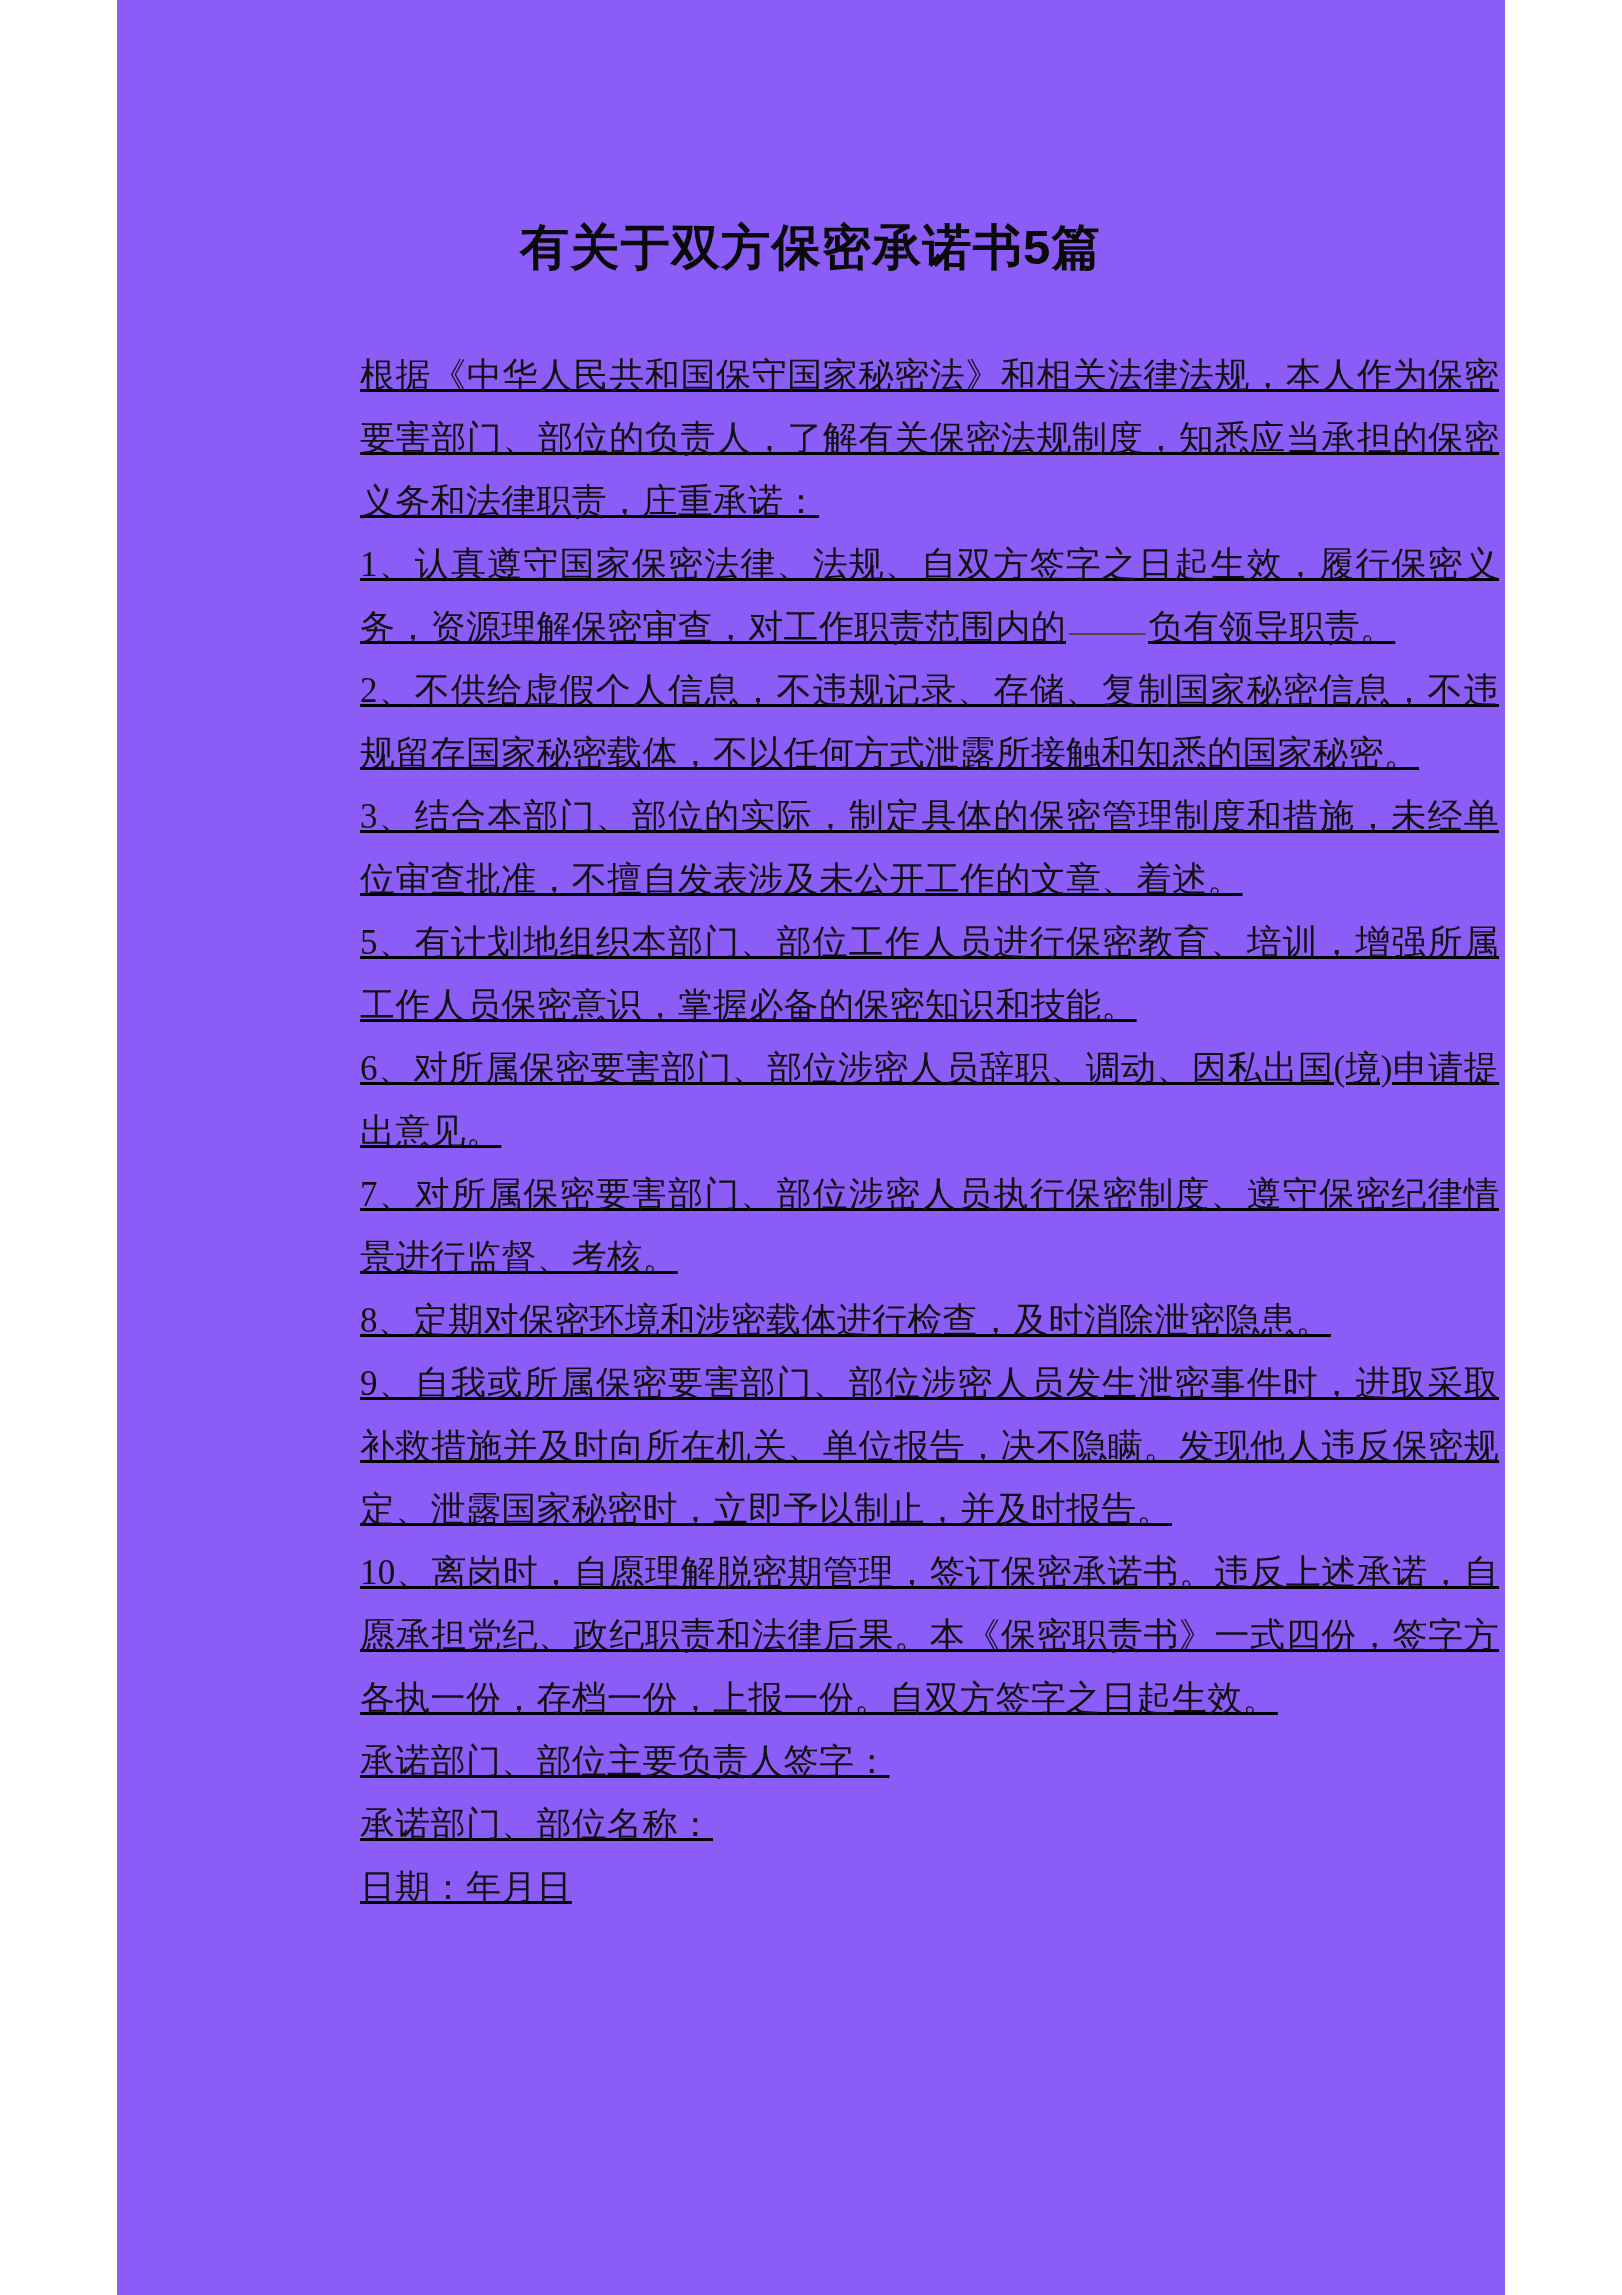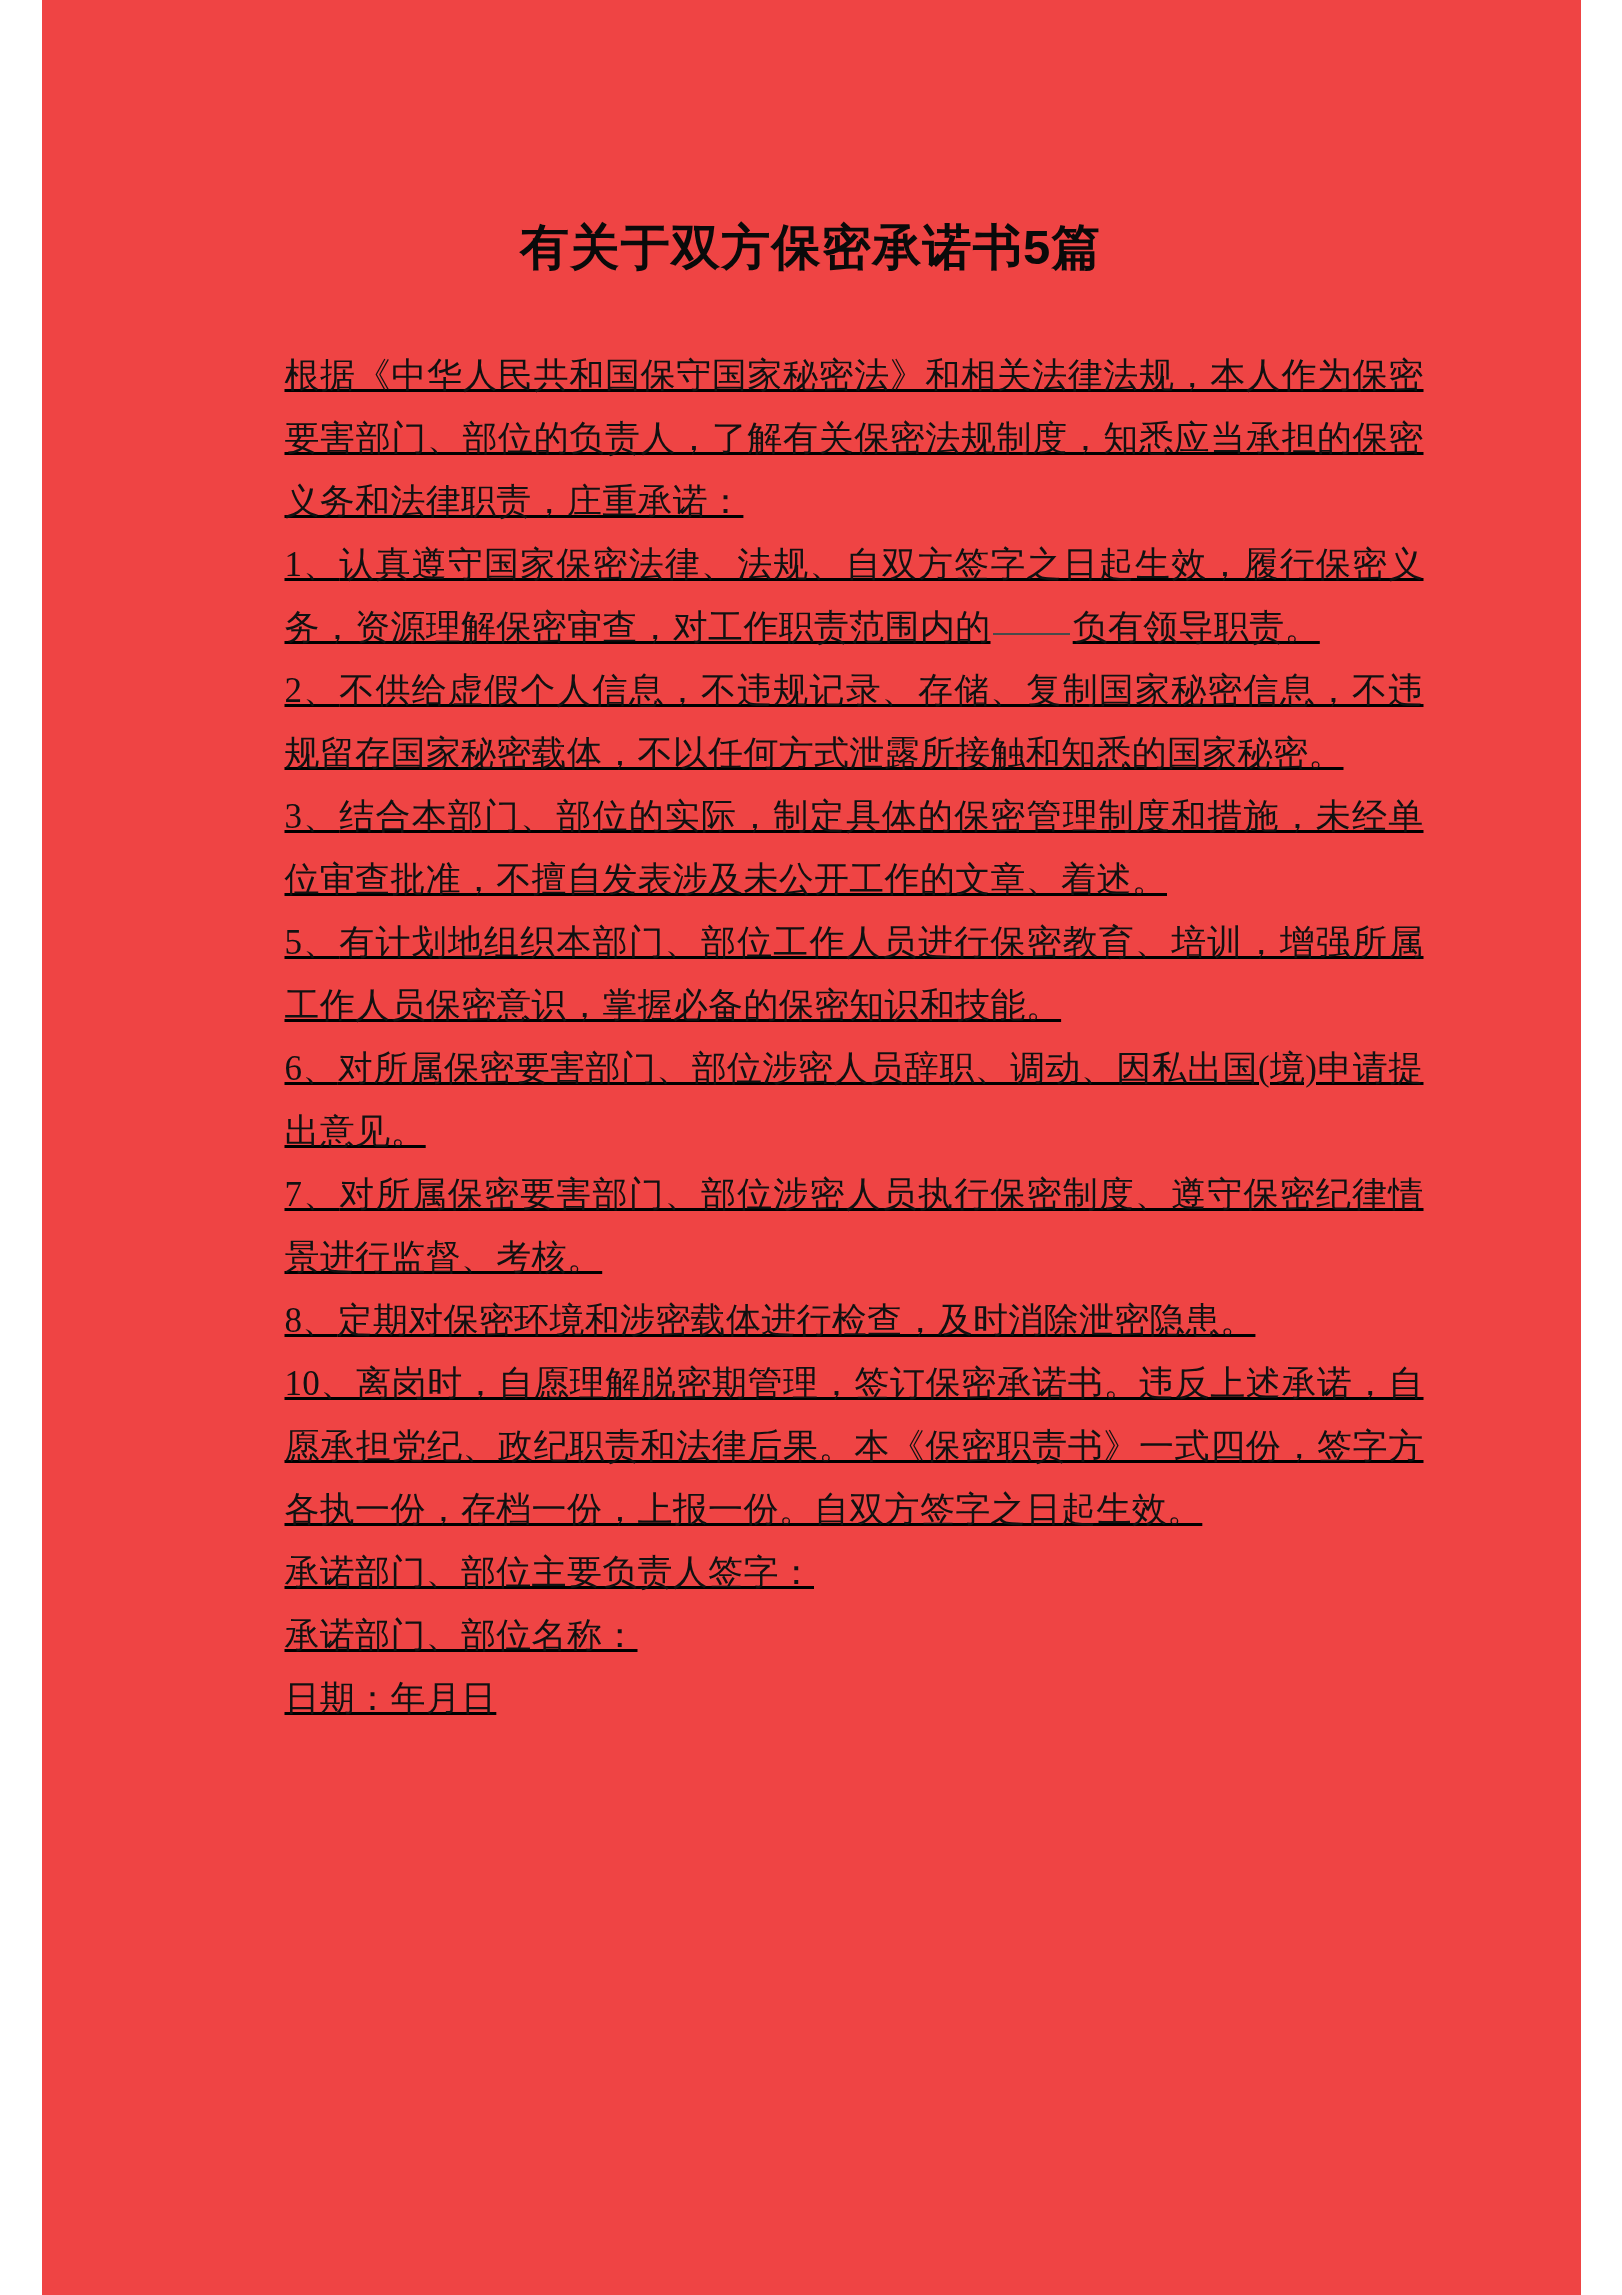--- a/index.html
+++ b/index.html
@@ -3,23 +3,23 @@
 <meta charset="utf-8">
 <style>
   html, body {
     margin: 0;
     padding: 0;
     background: #ffffff;
   }
 
   .page {
     position: relative;
-    width: 1539px;
+    width: 1388px;
     height: 2295px;
-    background: #ef4444;
+    background: #8b5cf6;
     margin: 0 auto;
     overflow: hidden;
     font-family: "Liberation Serif", "DejaVu Serif", serif;
     color: #000000;
   }
 
   
   .doc-title {
     position: absolute;
     left: 0;
@@ -107,20 +107,23 @@
     </p>
 
     <p class="para">
       <span>7、</span><span>对所属保密要害部门、部位涉密人员执行保密制度、遵守保密纪律情景进行监督、考核。</span>
     </p>
 
     <p class="para">
       <span>8、</span><span>定期对保密环境和涉密载体进行检查，及时消除泄密隐患。</span>
     </p>
 
+    <p class="para">
+      <span>9、</span><span>自我或所属保密要害部门、部位涉密人员发生泄密事件时，进取采取补救措施并及时向所在机关、单位报告，决不隐瞒。发现他人违反保密规定、泄露国家秘密时，立即予以制止，并及时报告。</span>
+    </p>
 
     <p class="para">
       <span>10、</span><span>离岗时，自愿理解脱密期管理，签订保密承诺书。违反上述承诺，自愿承担党纪、政纪职责和法律后果。本《保密职责书》一式四份，签字方各执一份，存档一份，上报一份。自双方签字之日起生效。</span>
     </p>
 
     <div class="sig-block">
       <p class="sig-line">承诺部门、部位主要负责人签字：</p>
       <p class="sig-line">承诺部门、部位名称：</p>
       <p class="sig-line">日期：年月日</p>
     </div>

